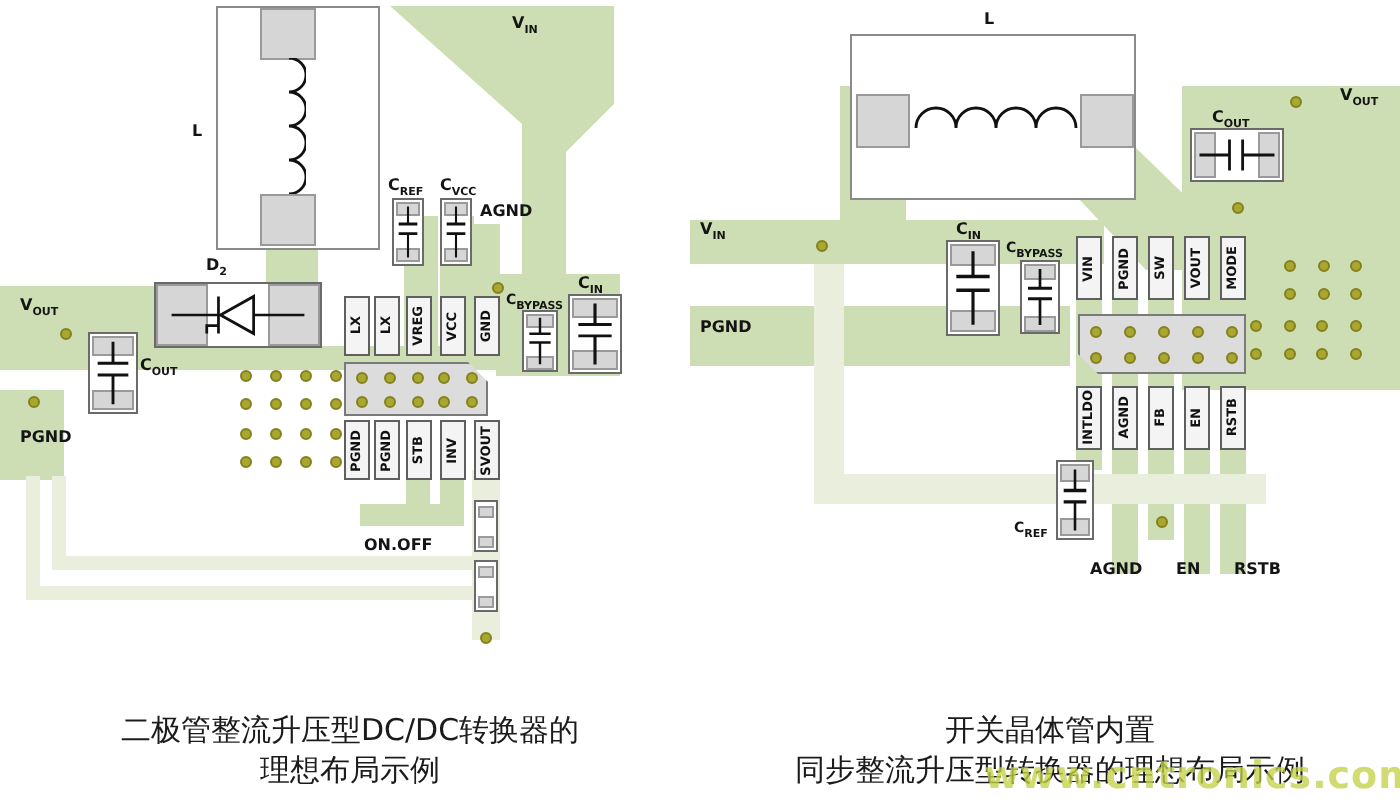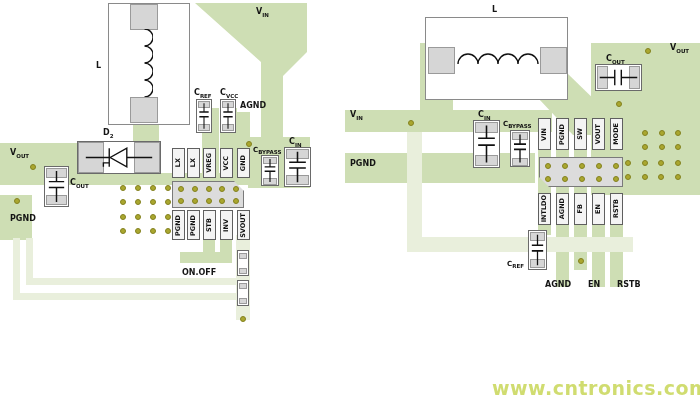--- a/index.html
+++ b/index.html
@@ -332,15 +332,23 @@
     <div class="via" style="left:233px;top:258px"></div>
 
     <div class="lbl" style="left:5px;top:111px"><span>V</span><sub>IN</sub></div>
     <div class="lbl" style="left:5px;top:160px"><span>PGND</span></div>
     <div class="lbl" style="left:325px;top:44px"><span>V</span><sub>OUT</sub></div>
     <div class="lbl" style="left:200px;top:281px"><span>AGND</span></div>
     <div class="lbl" style="left:243px;top:281px"><span>EN</span></div>
     <div class="lbl" style="left:272px;top:281px"><span>RSTB</span></div>
   </div>
 
+  <div class="caption" style="left:10px;top:356px;width:330px">
+    <div>二极管整流升压型DC/DC转换器的</div>
+    <div>理想布局示例</div>
+  </div>
+  <div class="caption" style="left:355px;top:356px;width:340px">
+    <div>开关晶体管内置</div>
+    <div>同步整流升压型转换器的理想布局示例</div>
+  </div>
 
   <div class="watermark" style="left:492px;top:377px">www.cntronics.com</div>
 </div>
 
 </body></html>

